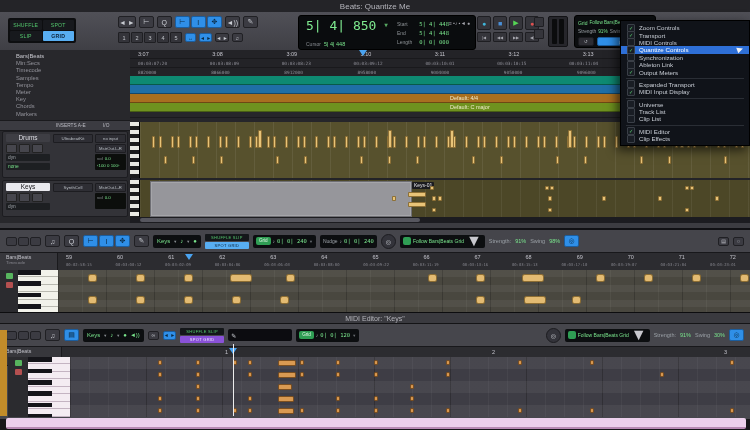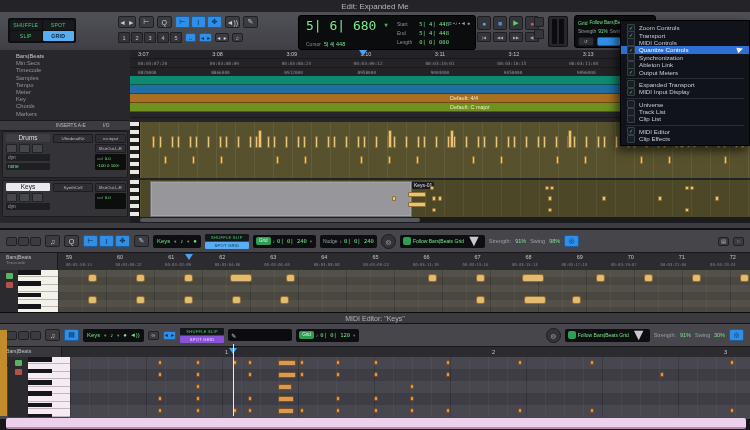--- a/index.html
+++ b/index.html
@@ -208,21 +208,21 @@
               border-bottom:2px solid #b78ab4;border-radius:2px;}
   .endspace{flex:1;}
 </style>
 </head>
 <body>
 
 <div id="stage">
 
   <section class="w-edit">
     <div class="titlebar">
-      <span>Edit: Expanded Me</span>
+      <span>Beats: Quantize Me</span>
     </div>
 
     <div class="tb-edit">
       <div class="modes">
           <div class="mode">SHUFFLE</div>
           <div class="mode">SPOT</div>
           <div class="mode">SLIP</div>
           <div class="mode active">GRID</div>
         </div>
 
@@ -247,21 +247,21 @@
             <span class="tick">4</span>
             <span class="tick">5</span>
           </span>
         <span class="tbtn sm blue">↔</span>
         <span class="tbtn sm blue">◄ ►</span>
         <span class="tbtn sm">◄ ►</span>
         <span class="tbtn sm">♫</span>
       </div>
 
       <div class="counter">
-        <div class="cmain"><span>5| 6| 680</span> <span class="caret">▼</span></div>
+        <div class="cmain"><span>5| 4| 850</span> <span class="caret">▼</span></div>
         <div class="ccur">
           <span>Cursor</span><span class="green">5| 4| 448</span>
         </div>
         <div class="csel">
             <div class="kv">
               <span class="k">Start</span>
               <span class="v">5| 4| 448</span>
             </div>
             <div class="kv">
               <span class="k">End</span>

